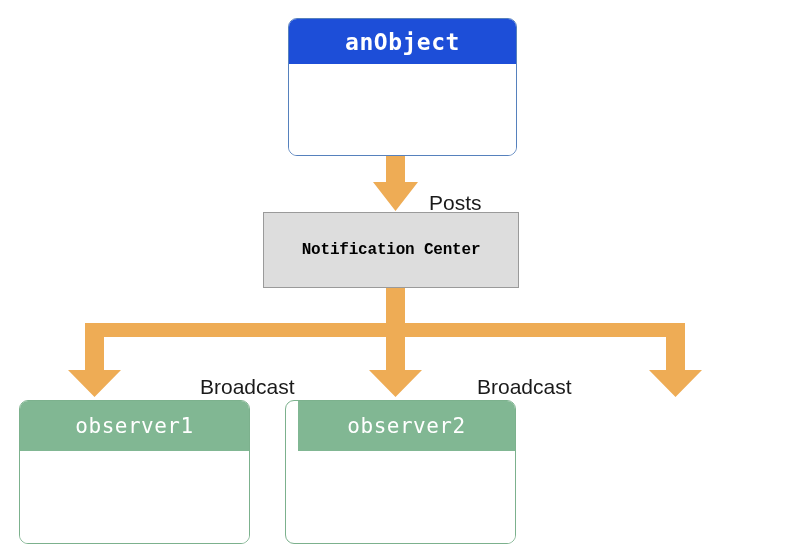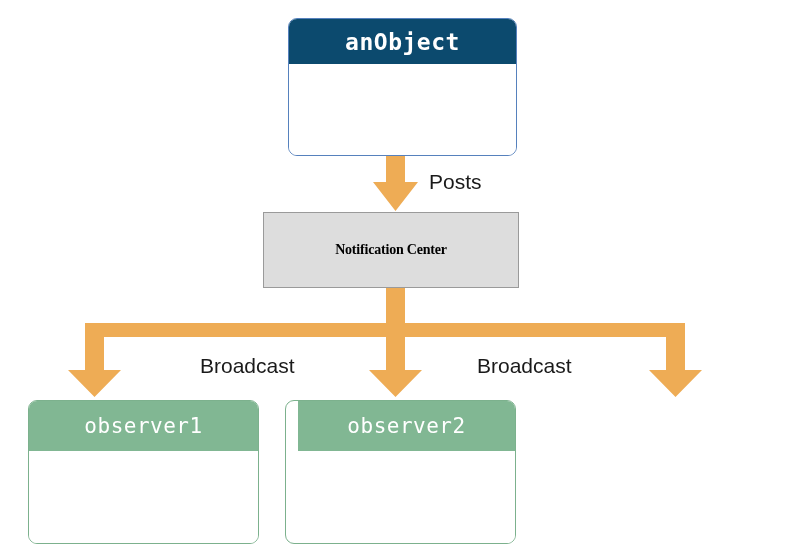--- a/index.html
+++ b/index.html
@@ -47,21 +47,21 @@
   
   #an-object {
     left: 288px;
     top: 18px;
     width: 229px;
     height: 138px;
     border: 1.6px solid #5681bd;
   }
   #an-object .cb-header {
     height: 45px;
-    background: #0c4a6e;
+    background: #1d4ed8;
     font-size: 23px;
     font-weight: 700;
   }
   #an-object .cb-body {
     height: 91px;
   }
 
   
   #notification-center {
     position: absolute;
@@ -70,63 +70,64 @@
     width: 256px;
     height: 76px;
     box-sizing: border-box;
     background: #dddddd;
     border: 1.4px solid #9a9a9a;
     display: flex;
     align-items: center;
     justify-content: center;
   }
   #notification-center .nc-label {
-    font-family: Liberation Serif, serif;
-    font-size: 14px;
+    font-family: Liberation Mono, monospace;
+    font-size: 16px;
     font-weight: 700;
     color: #000000;
     letter-spacing: -0.2px;
   }
 
   
   .observer {
     top: 400px;
     width: 231px;
     height: 144px;
     border: 1.5px solid #7cb18d;
   }
   .observer .cb-header {
     height: 50px;
     background: #81b793;
     font-size: 21px;
   }
   .observer .cb-body {
     height: 92px;
   }
-  #observer-1 { left: 28px; }
+  #observer-1 { left: 19px; }
   #observer-2 { left: 285px; padding-left: 12px; }
   #observer-3 { left: 550px; }
 
   
   #arrow-layer {
     position: absolute;
     left: 0;
     top: 0;
     width: 788px;
     height: 558px;
     pointer-events: none;
   }
 
   
   .edge-label {
     position: absolute;
     font-family: "Liberation Sans", sans-serif;
     font-size: 21px;
     color: #1a1a1a;
     white-space: nowrap;
+    margin-top: 21px;
   }
   #label-posts {
     left: 429px;
     top: 170px;
   }
   #label-broadcast-left {
     left: 200px;
     top: 354px;
   }
   #label-broadcast-right {

